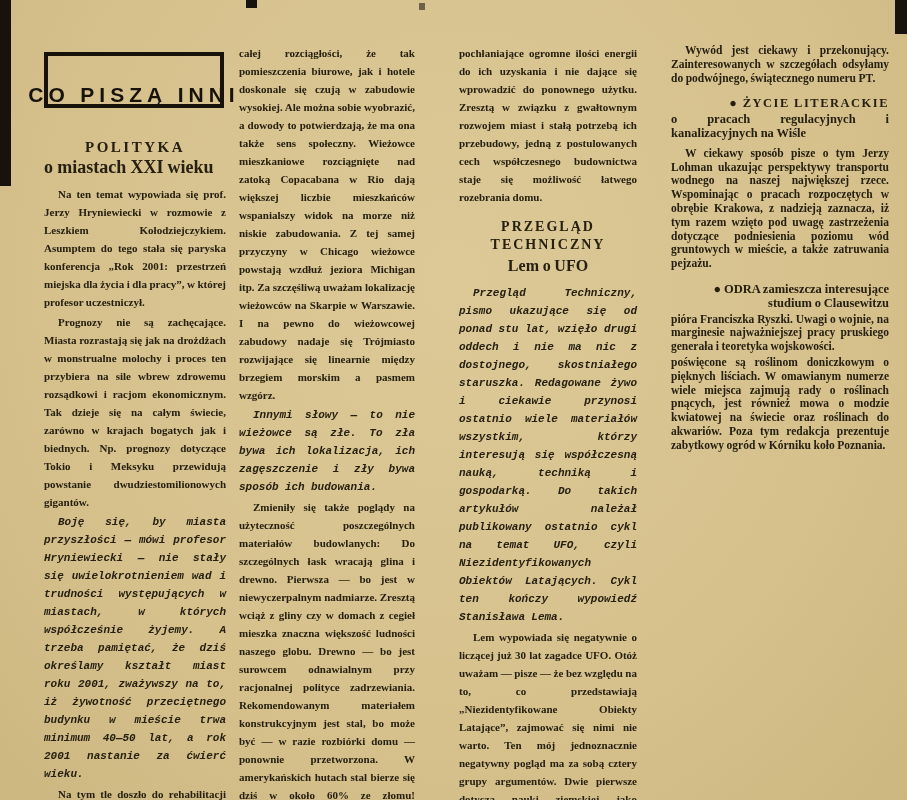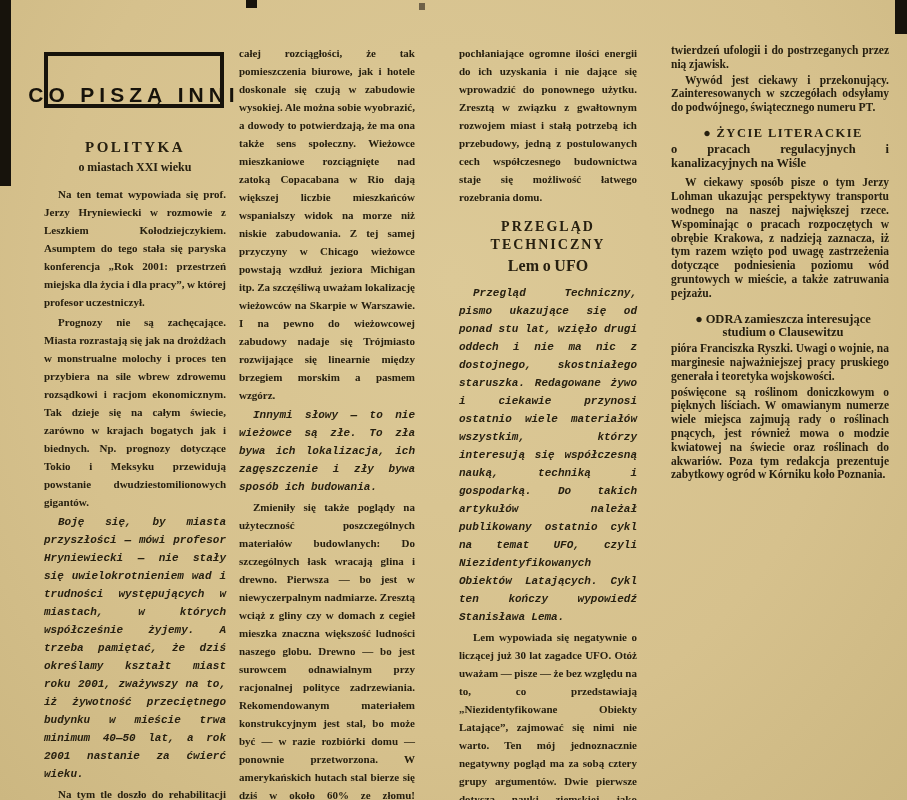--- a/index.html
+++ b/index.html
@@ -44,29 +44,29 @@
     font-size:21px; font-weight:bold; letter-spacing:5px;
     white-space:nowrap;
     color:#17130b;
   }
 
   .kicker {
     text-align:center; font-size:15px; letter-spacing:2.5px;
     font-weight:bold; margin:0 0 2px 0;
   }
   .headline {
-    text-align:center; font-size:12px; font-weight:bold; margin:0 0 9px 0;
+    font-size:18px; font-weight:bold; margin:0 0 9px 0;
   }
 
   .pt-head { text-align:center; margin:12px 0 9px 0; font-weight:bold; }
   .pt-head .l1 { font-size:14px; letter-spacing:2px; }
   .pt-head .l3 { font-size:16px; margin-top:3px; }
 
   .bullet-head {
-    font-weight:bold; font-size:12.5px; text-align:center;
+    font-weight:bold; font-size:12.5px; text-align:right;
     margin:12px 0 2px 6px;
   }
   .bullet-head.sp { letter-spacing:1.5px; }
   .bullet-sub {
     font-weight:bold; font-size:12.5px; text-align:justify;
     margin:0 0 6px 0;
   }
 </style>
 </head>
 <body>
@@ -103,21 +103,20 @@
       <div class="pt-head">
         <div class="l1">PRZEGLĄD</div>
         <div class="l1">TECHNICZNY</div>
         <div class="l3">Lem o UFO</div>
       </div>
       <p class="it">Przegląd Techniczny, pismo ukazujące się od ponad stu lat, wzięło drugi oddech i nie ma nic z dostojnego, skostniałego staruszka. Redagowane żywo i ciekawie przynosi ostatnio wiele materiałów wszystkim, którzy interesują się współczesną nauką, techniką i gospodarką. Do takich artykułów należał publikowany ostatnio cykl na temat UFO, czyli Niezidentyfikowanych Obiektów Latających. Cykl ten kończy wypowiedź Stanisława Lema.</p>
       <p>Lem wypowiada się negatywnie o liczącej już 30 lat zagadce UFO. Otóż uważam — pisze — że bez względu na to, co przedstawiają „Niezidentyfikowane Obiekty Latające”, zajmować się nimi nie warto. Ten mój jednoznacznie negatywny pogląd ma za sobą cztery grupy argumentów. Dwie pierwsze dotyczą nauki ziemskiej jako instytucji ludzkiego poznania, powołanej do badań w każdym, więc i w tym przedmiocie doświadczenia. Następne dwie grupy argumentów odnoszą się już do samego</p>
     </div>
 
     <div class="col col4">
-      <p class="cont">twierdzeń ufologii i do postrzeganych przez nią zjawisk.</p>
       <p>Wywód jest ciekawy i przekonujący. Zainteresowanych w szczegółach odsyłamy do podwójnego, świątecznego numeru PT.</p>
 
       <div class="bullet-head sp">● ŻYCIE LITERACKIE</div>
       <div class="bullet-sub">o pracach regulacyjnych i kanalizacyjnych na Wiśle</div>
       <p>W ciekawy sposób pisze o tym Jerzy Lohman ukazując perspektywy transportu wodnego na naszej największej rzece. Wspominając o pracach rozpoczętych w obrębie Krakowa, z nadzieją zaznacza, iż tym razem wzięto pod uwagę zastrzeżenia dotyczące podniesienia poziomu wód gruntowych w mieście, a także zatruwania pejzażu.</p>
 
       <div class="bullet-head">● ODRA zamieszcza interesujące studium o Clausewitzu</div>
       <p class="cont">pióra Franciszka Ryszki. Uwagi o wojnie, na marginesie najważniejszej pracy pruskiego generała i teoretyka wojskowości.</p>
 
       <p class="cont">poświęcone są roślinom doniczkowym o pięknych liściach. W omawianym numerze wiele miejsca zajmują rady o roślinach pnących, jest również mowa o modzie kwiatowej na świecie oraz roślinach do akwariów. Poza tym redakcja prezentuje zabytkowy ogród w Kórniku koło Poznania.</p>

